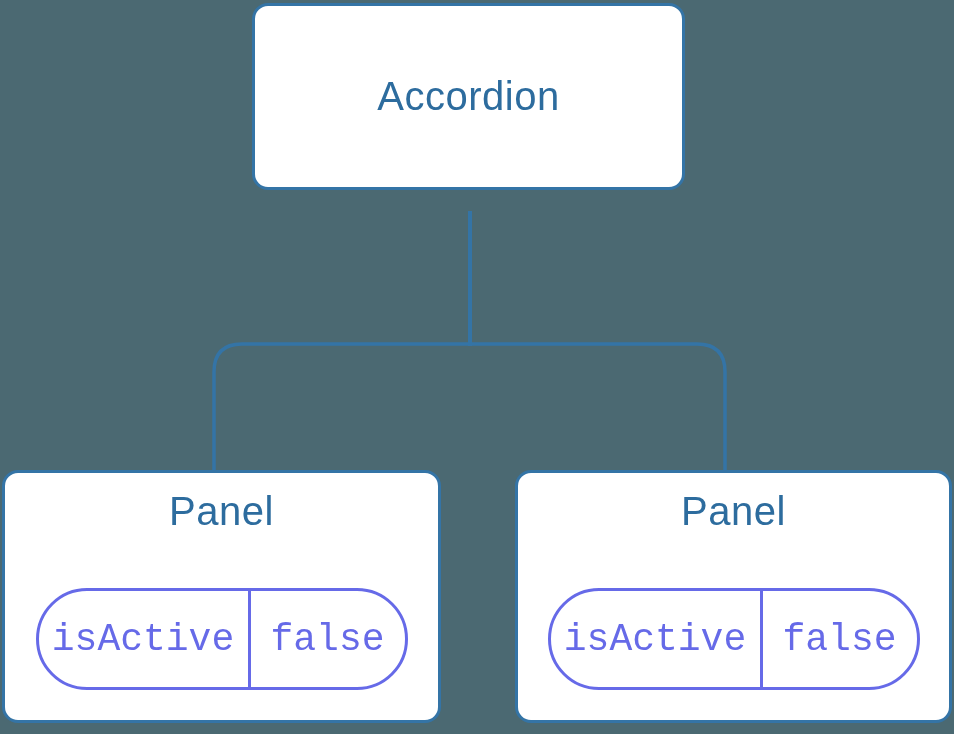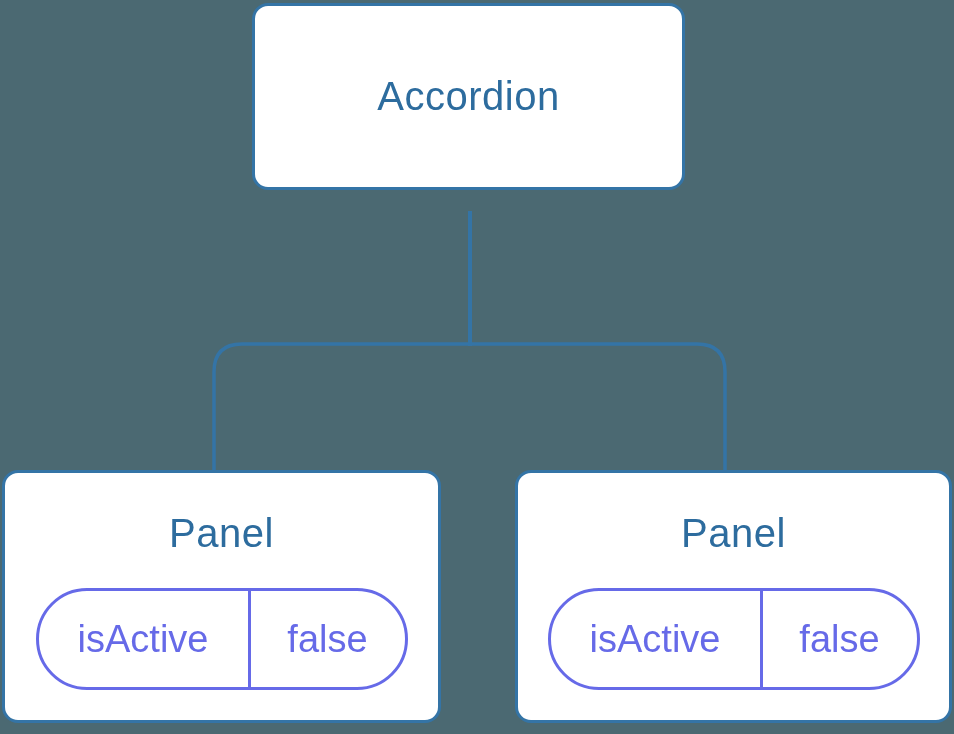--- a/index.html
+++ b/index.html
@@ -44,40 +44,41 @@
     pointer-events: none;
   }
   .node-panel {
     top: 470px;
     width: 439px;
     height: 253px;
   }
   .node-panel-left { left: 2px; }
   .node-panel-right { left: 515px; width: 437px; }
   .panel-title {
-    margin-top: 38px;
+    margin-top: 16px;
     text-align: center;
     color: #2D6C9E;
     font-size: 40px;
     font-weight: 400;
     letter-spacing: 0.5px;
   }
   .state-pill {
     position: absolute;
     left: 50%;
     transform: translateX(-50%);
     top: 115px;
     width: 372px;
     height: 102px;
     border: 3px solid #666AE8;
     border-radius: 51px;
     box-sizing: border-box;
     display: flex;
     overflow: hidden;
     background: #FFFFFF;
+    font-family: Liberation Mono, monospace;
   }
   .state-cell {
     display: flex;
     align-items: center;
     justify-content: center;
     color: #666AE8;
     font-size: 38px;
     font-weight: 400;
   }
   .state-cell-name {

